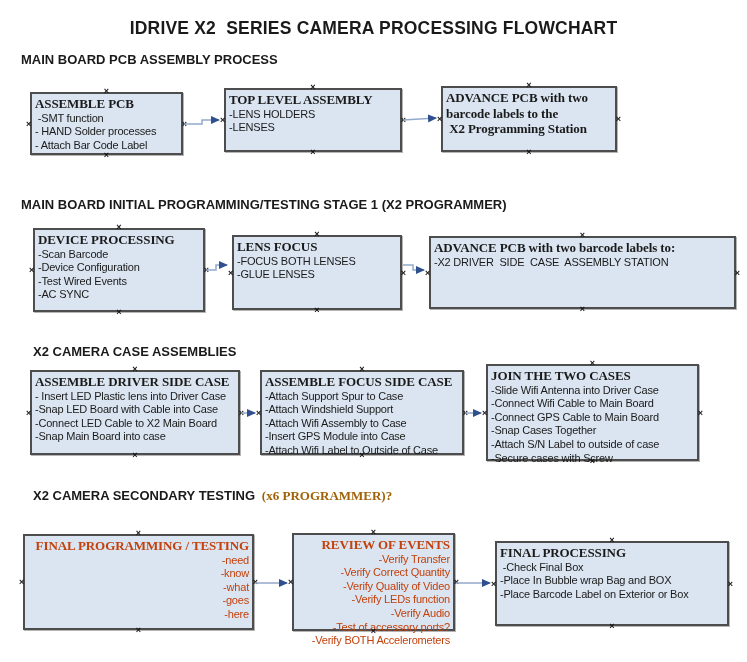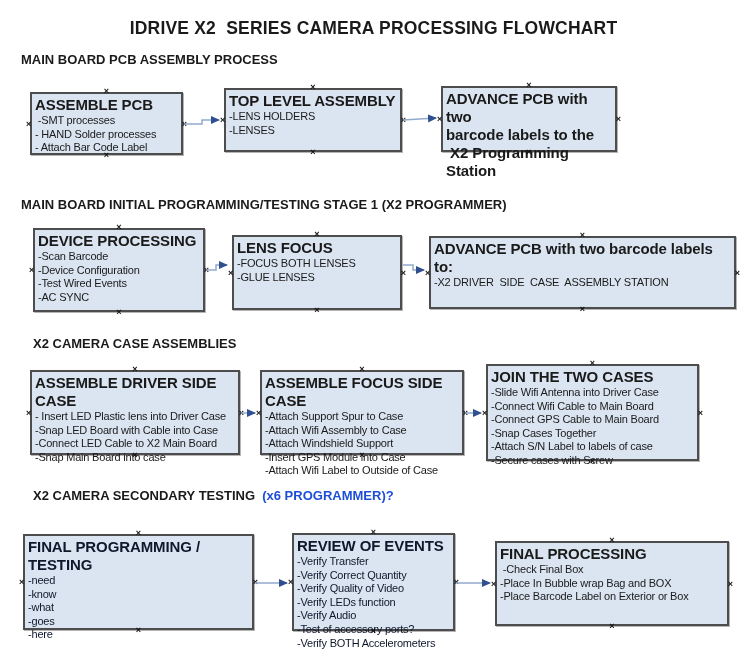--- a/index.html
+++ b/index.html
@@ -10,37 +10,38 @@
   }
   .page-title {
     position:absolute; top:18px; left:0; width:747px; text-align:center;
     font-size:17.5px; font-weight:bold; white-space:pre-wrap; letter-spacing:0.2px;
   }
   .section-heading {
     position:absolute; font-size:13px; font-weight:bold; white-space:pre-wrap;
   }
   #sh1 { left:21px;  top:52px;  }
   #sh2 { left:21px;  top:197px; }
-  #sh3 { left:33px;  top:336px; }
+  #sh3 { left:33px;  top:344px; }
   #sh4 { left:33px;  top:488px; }
-  .heading-red { color:#1d4ed8; }
+  .heading-red { color:#a16207;font-family:Liberation Serif, serif; }
 
   .box {
     position:absolute; background:#dbe5f1; border:2px solid #4d4d4d;
     box-shadow:1px 1px 0 rgba(90,90,90,0.45);
     padding:2px 3px; box-sizing:border-box; overflow:visible;
   }
   .box-title {
-    font-size:15px; font-weight:bold; line-height:1.2; white-space:pre-wrap;
+    font-size:13px; font-weight:bold; line-height:1.2; white-space:pre-wrap;
     letter-spacing:-0.1px;
+    font-family:Liberation Serif, serif;
   }
   .box-item {
     font-size:11px; line-height:13.6px; white-space:pre; letter-spacing:-0.2px;
   }
-  .red .box-title, .red .box-item { color:#0f172a; }
+  .red .box-title, .red .box-item { color:#c2410c;text-align:right; }
 
   
   #s1b1 { left:30px;  top:92px;  width:153px; height:63px; }
   #s1b2 { left:224px; top:88px;  width:178px; height:64px; }
   #s1b3 { left:441px; top:86px;  width:176px; height:66px; }
   #s2b1 { left:33px;  top:228px; width:172px; height:84px; }
   #s2b2 { left:232px; top:235px; width:170px; height:75px; }
   #s2b3 { left:429px; top:236px; width:307px; height:73px; }
   #s3b1 { left:30px;  top:370px; width:210px; height:85px; }
   #s3b2 { left:260px; top:370px; width:204px; height:85px; }
@@ -73,21 +74,21 @@
   <div class="page-title">IDRIVE X2  SERIES CAMERA PROCESSING FLOWCHART</div>
 
   <div class="section-heading" id="sh1">MAIN BOARD PCB ASSEMBLY PROCESS</div>
   <div class="section-heading" id="sh2">MAIN BOARD INITIAL PROGRAMMING/TESTING STAGE 1 (X2 PROGRAMMER)</div>
   <div class="section-heading" id="sh3">X2 CAMERA CASE ASSEMBLIES</div>
   <div class="section-heading" id="sh4"><span>X2 CAMERA SECONDARY TESTING </span><span class="heading-red"> (x6 PROGRAMMER)?</span></div>
 
   <div class="box" id="s1b1">
     <div class="box-title">ASSEMBLE PCB</div>
     <div class="box-items">
-        <div class="box-item"> -SMT processes</div>
+        <div class="box-item"> -SMT function</div>
         <div class="box-item">- HAND Solder processes</div>
         <div class="box-item">- Attach Bar Code Label</div>
       </div>
   <span class="anchor a-top">×</span>
       <span class="anchor a-bottom">×</span>
       <span class="anchor a-left">×</span>
       <span class="anchor a-right">×</span>
     </div>
   <div class="box" id="s1b2">
     <div class="box-title">TOP LEVEL ASSEMBLY</div>
@@ -156,38 +157,38 @@
       </div>
   <span class="anchor a-top">×</span>
       <span class="anchor a-bottom">×</span>
       <span class="anchor a-left">×</span>
       <span class="anchor a-right">×</span>
     </div>
   <div class="box" id="s3b2">
     <div class="box-title">ASSEMBLE FOCUS SIDE CASE</div>
     <div class="box-items">
         <div class="box-item">-Attach Support Spur to Case</div>
+        <div class="box-item">-Attach Windshield Support</div>
         <div class="box-item">-Attach Wifi Assembly to Case</div>
-        <div class="box-item">-Attach Windshield Support</div>
         <div class="box-item">-Insert GPS Module into Case</div>
         <div class="box-item">-Attach Wifi Label to Outside of Case</div>
       </div>
   <span class="anchor a-top">×</span>
       <span class="anchor a-bottom">×</span>
       <span class="anchor a-left">×</span>
       <span class="anchor a-right">×</span>
     </div>
   <div class="box" id="s3b3">
     <div class="box-title">JOIN THE TWO CASES</div>
     <div class="box-items">
         <div class="box-item">-Slide Wifi Antenna into Driver Case</div>
         <div class="box-item">-Connect Wifi Cable to Main Board</div>
         <div class="box-item">-Connect GPS Cable to Main Board</div>
         <div class="box-item">-Snap Cases Together</div>
-        <div class="box-item">-Attach S/N Label to labels of case</div>
+        <div class="box-item">-Attach S/N Label to outside of case</div>
         <div class="box-item">-Secure cases with Screw</div>
       </div>
   <span class="anchor a-top">×</span>
       <span class="anchor a-bottom">×</span>
       <span class="anchor a-left">×</span>
       <span class="anchor a-right">×</span>
     </div>
 
   <div class="box red" id="s4b1">
     <div class="box-title">FINAL PROGRAMMING / TESTING</div>

